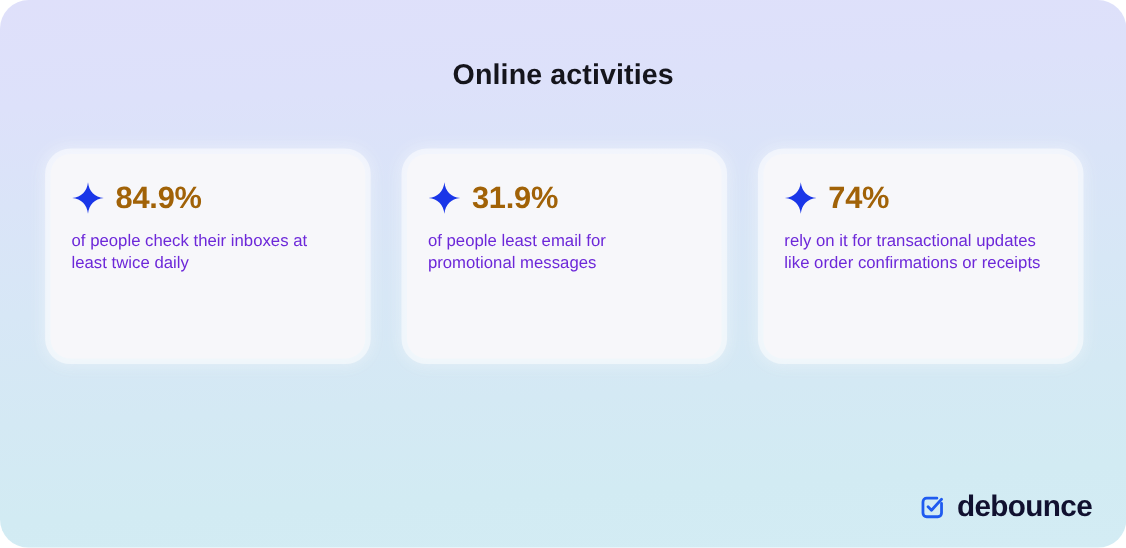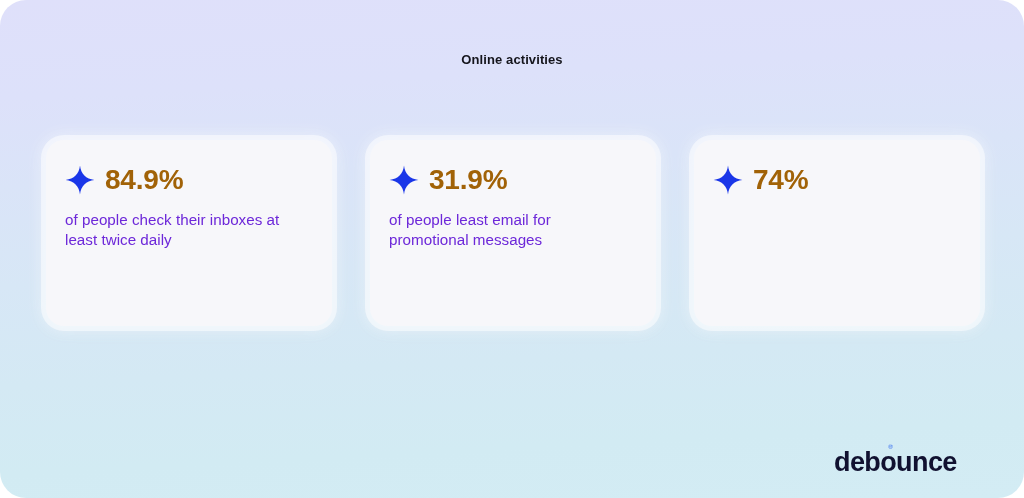--- a/index.html
+++ b/index.html
@@ -31,21 +31,21 @@
     overflow: hidden;
   }
 
   
   .title {
     position: absolute;
     top: 52px;
     left: 0;
     width: 1024px;
     text-align: center;
-    font-size: 13px;
+    font-size: 26px;
     font-weight: bold;
     color: #15151c;
     letter-spacing: 0.1px;
   }
 
   
   .cards-row {
     position: absolute;
     top: 140px;
     left: 46px;
@@ -102,21 +102,20 @@
   }
 
   
   .logo {
     position: absolute;
     left: 834px;
     top: 444px;
     display: flex;
     align-items: center;
     height: 32px;
-    flex-direction: column;
   }
   .logo-mark {
     width: 27px;
     height: 27px;
     display: block;
     margin-right: 9px;
   }
   .logo-word {
     font-size: 27px;
     font-weight: bold;
@@ -154,20 +153,21 @@
       <div class="stat-desc">of people least email for promotional messages</div>
     </div>
 
     <div class="stat-card">
       <div class="stat-head">
         <svg class="sparkle" viewBox="0 0 100 100">
           <path d="M50 2 C53 30 70 47 98 50 C70 53 53 70 50 98 C47 70 30 53 2 50 C30 47 47 30 50 2 Z" fill="#1a36e8"></path>
         </svg>
         <div class="stat-value">74%</div>
       </div>
+      <div class="stat-desc">rely on it for transactional updates like order confirmations or receipts</div>
     </div>
 
   </div>
 
   <div class="logo">
     <svg class="logo-mark" viewBox="0 0 32 32">
       <path d="M26 12.5 V23 a4 4 0 0 1 -4 4 H10 a4 4 0 0 1 -4 -4 V11 a4 4 0 0 1 4 -4 h11" fill="none" stroke="#1f5bf0" stroke-width="3" stroke-linecap="round"></path>
       <path d="M11.5 16.2 L15.2 20 L26 8.2" fill="none" stroke="#1f5bf0" stroke-width="3" stroke-linecap="round" stroke-linejoin="round"></path>
     </svg>
     <div class="logo-word">debounce</div>

